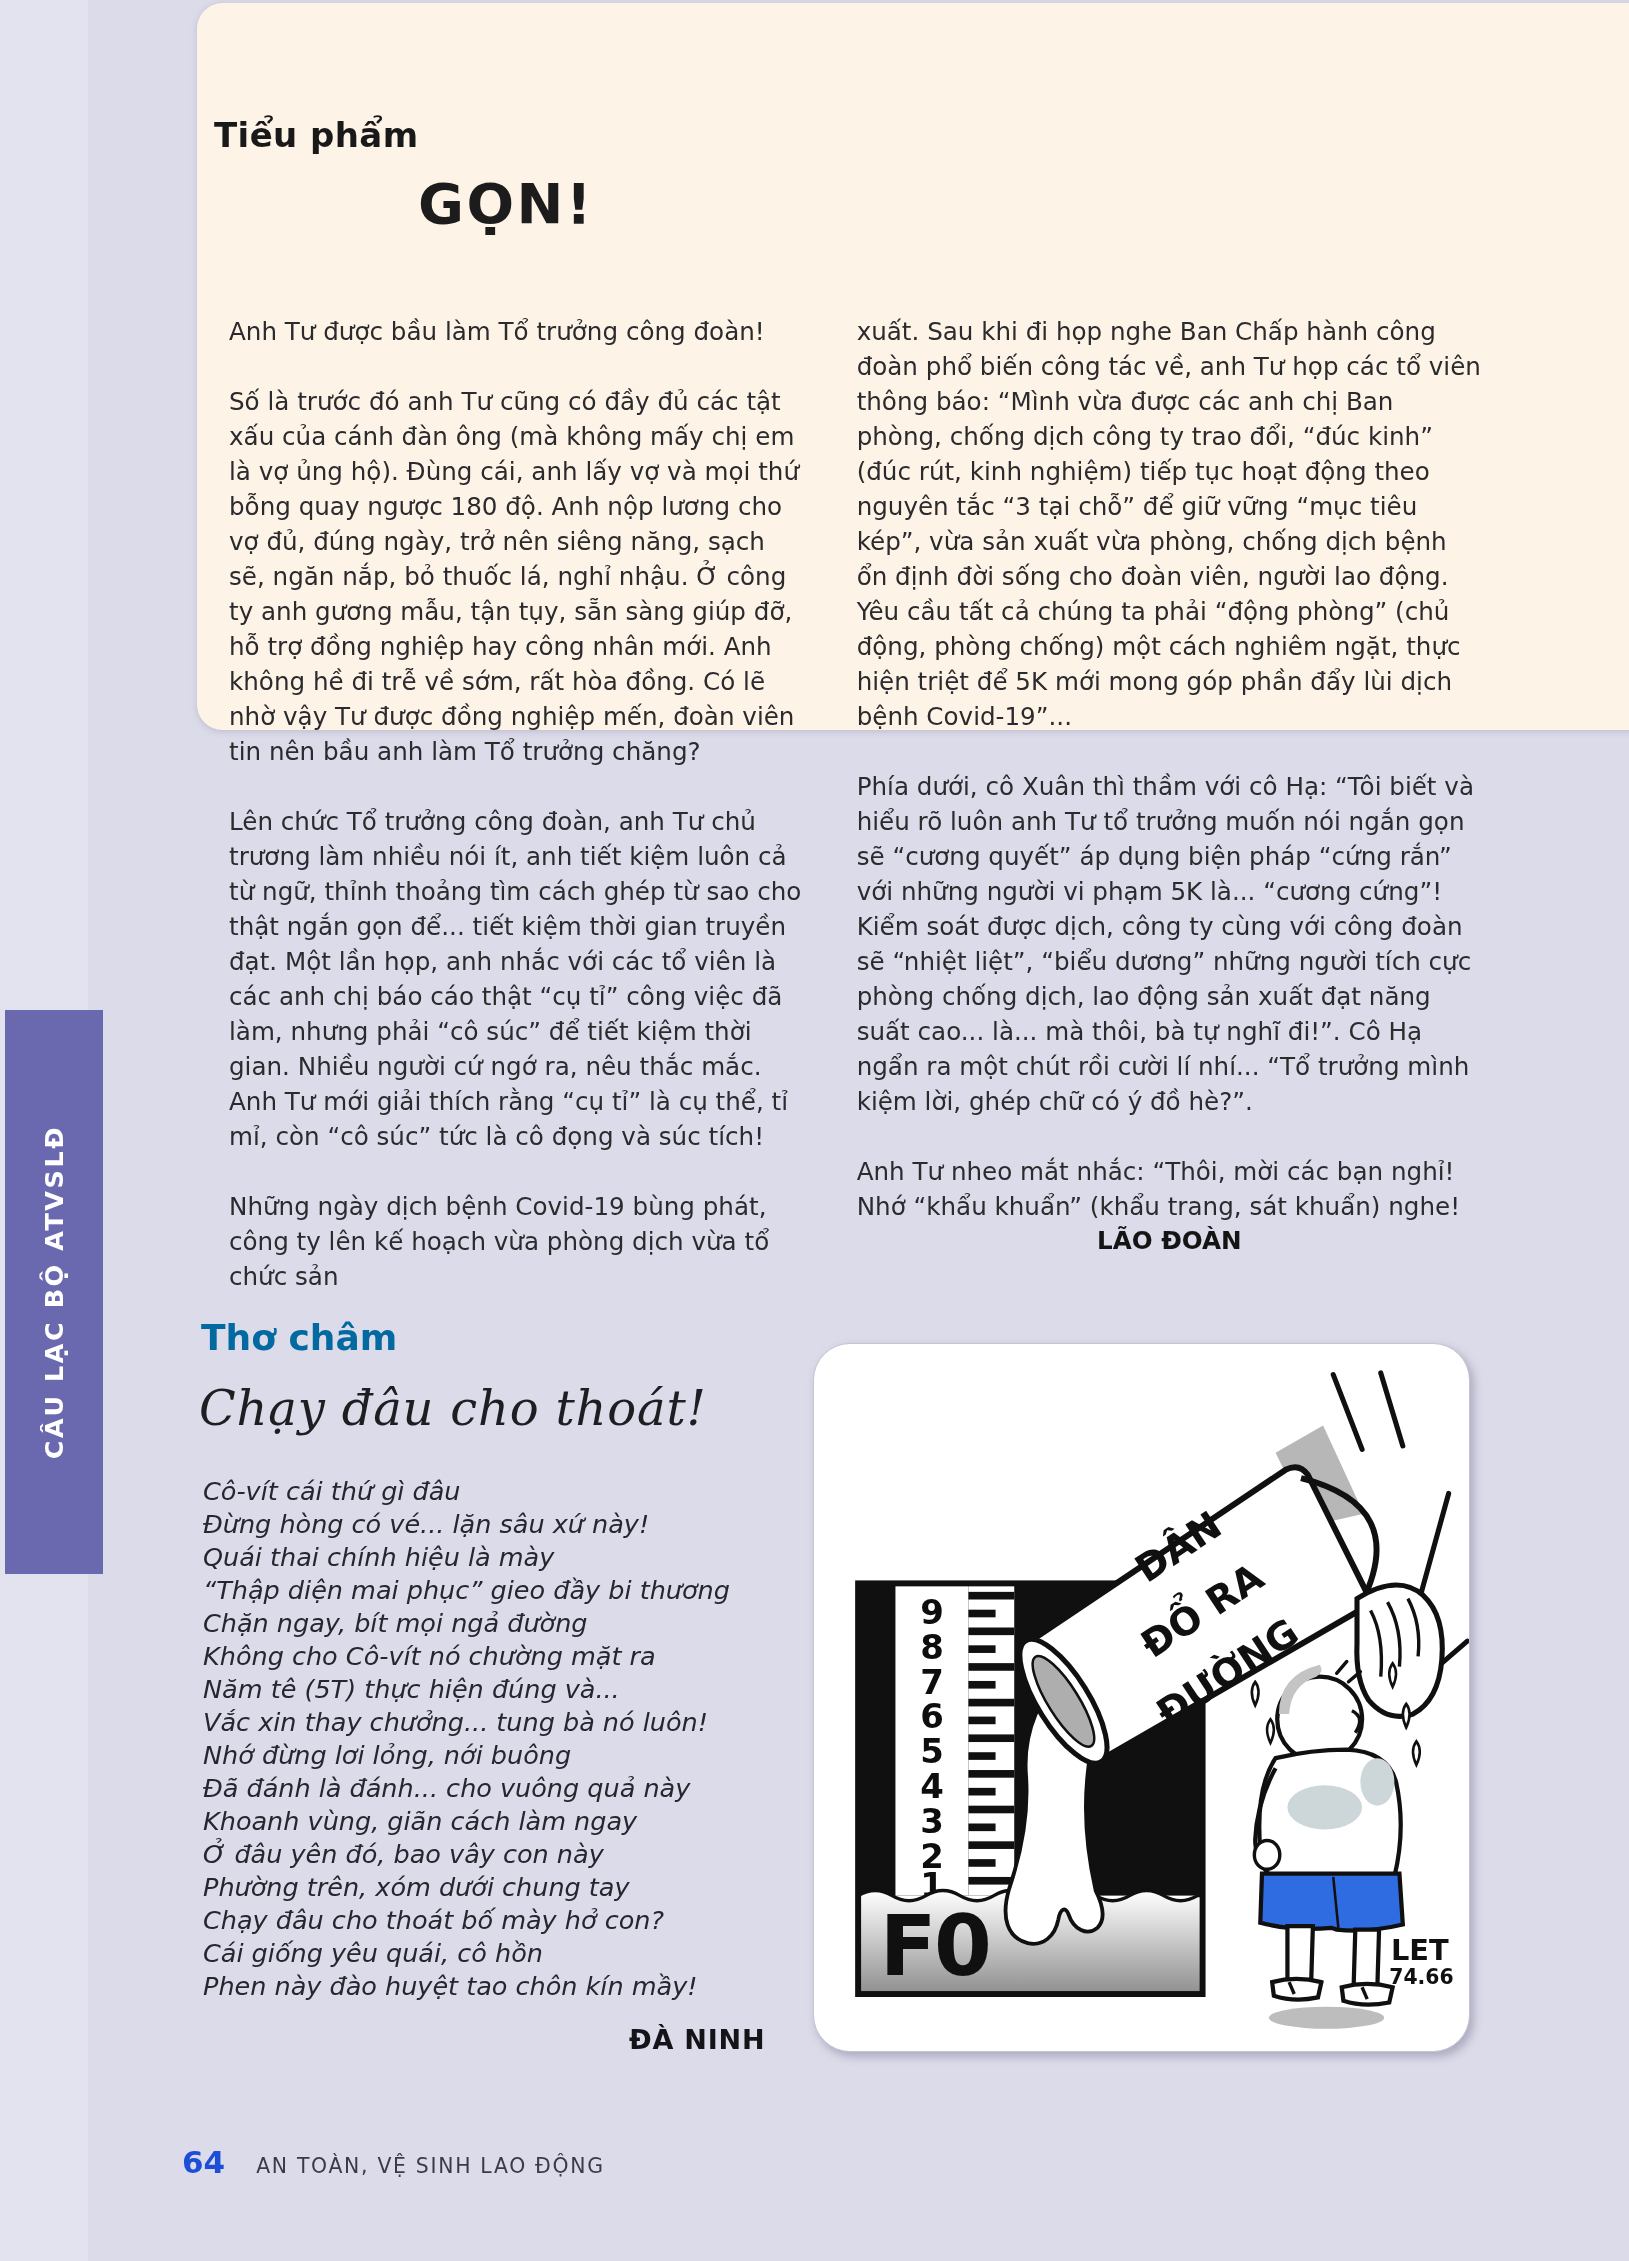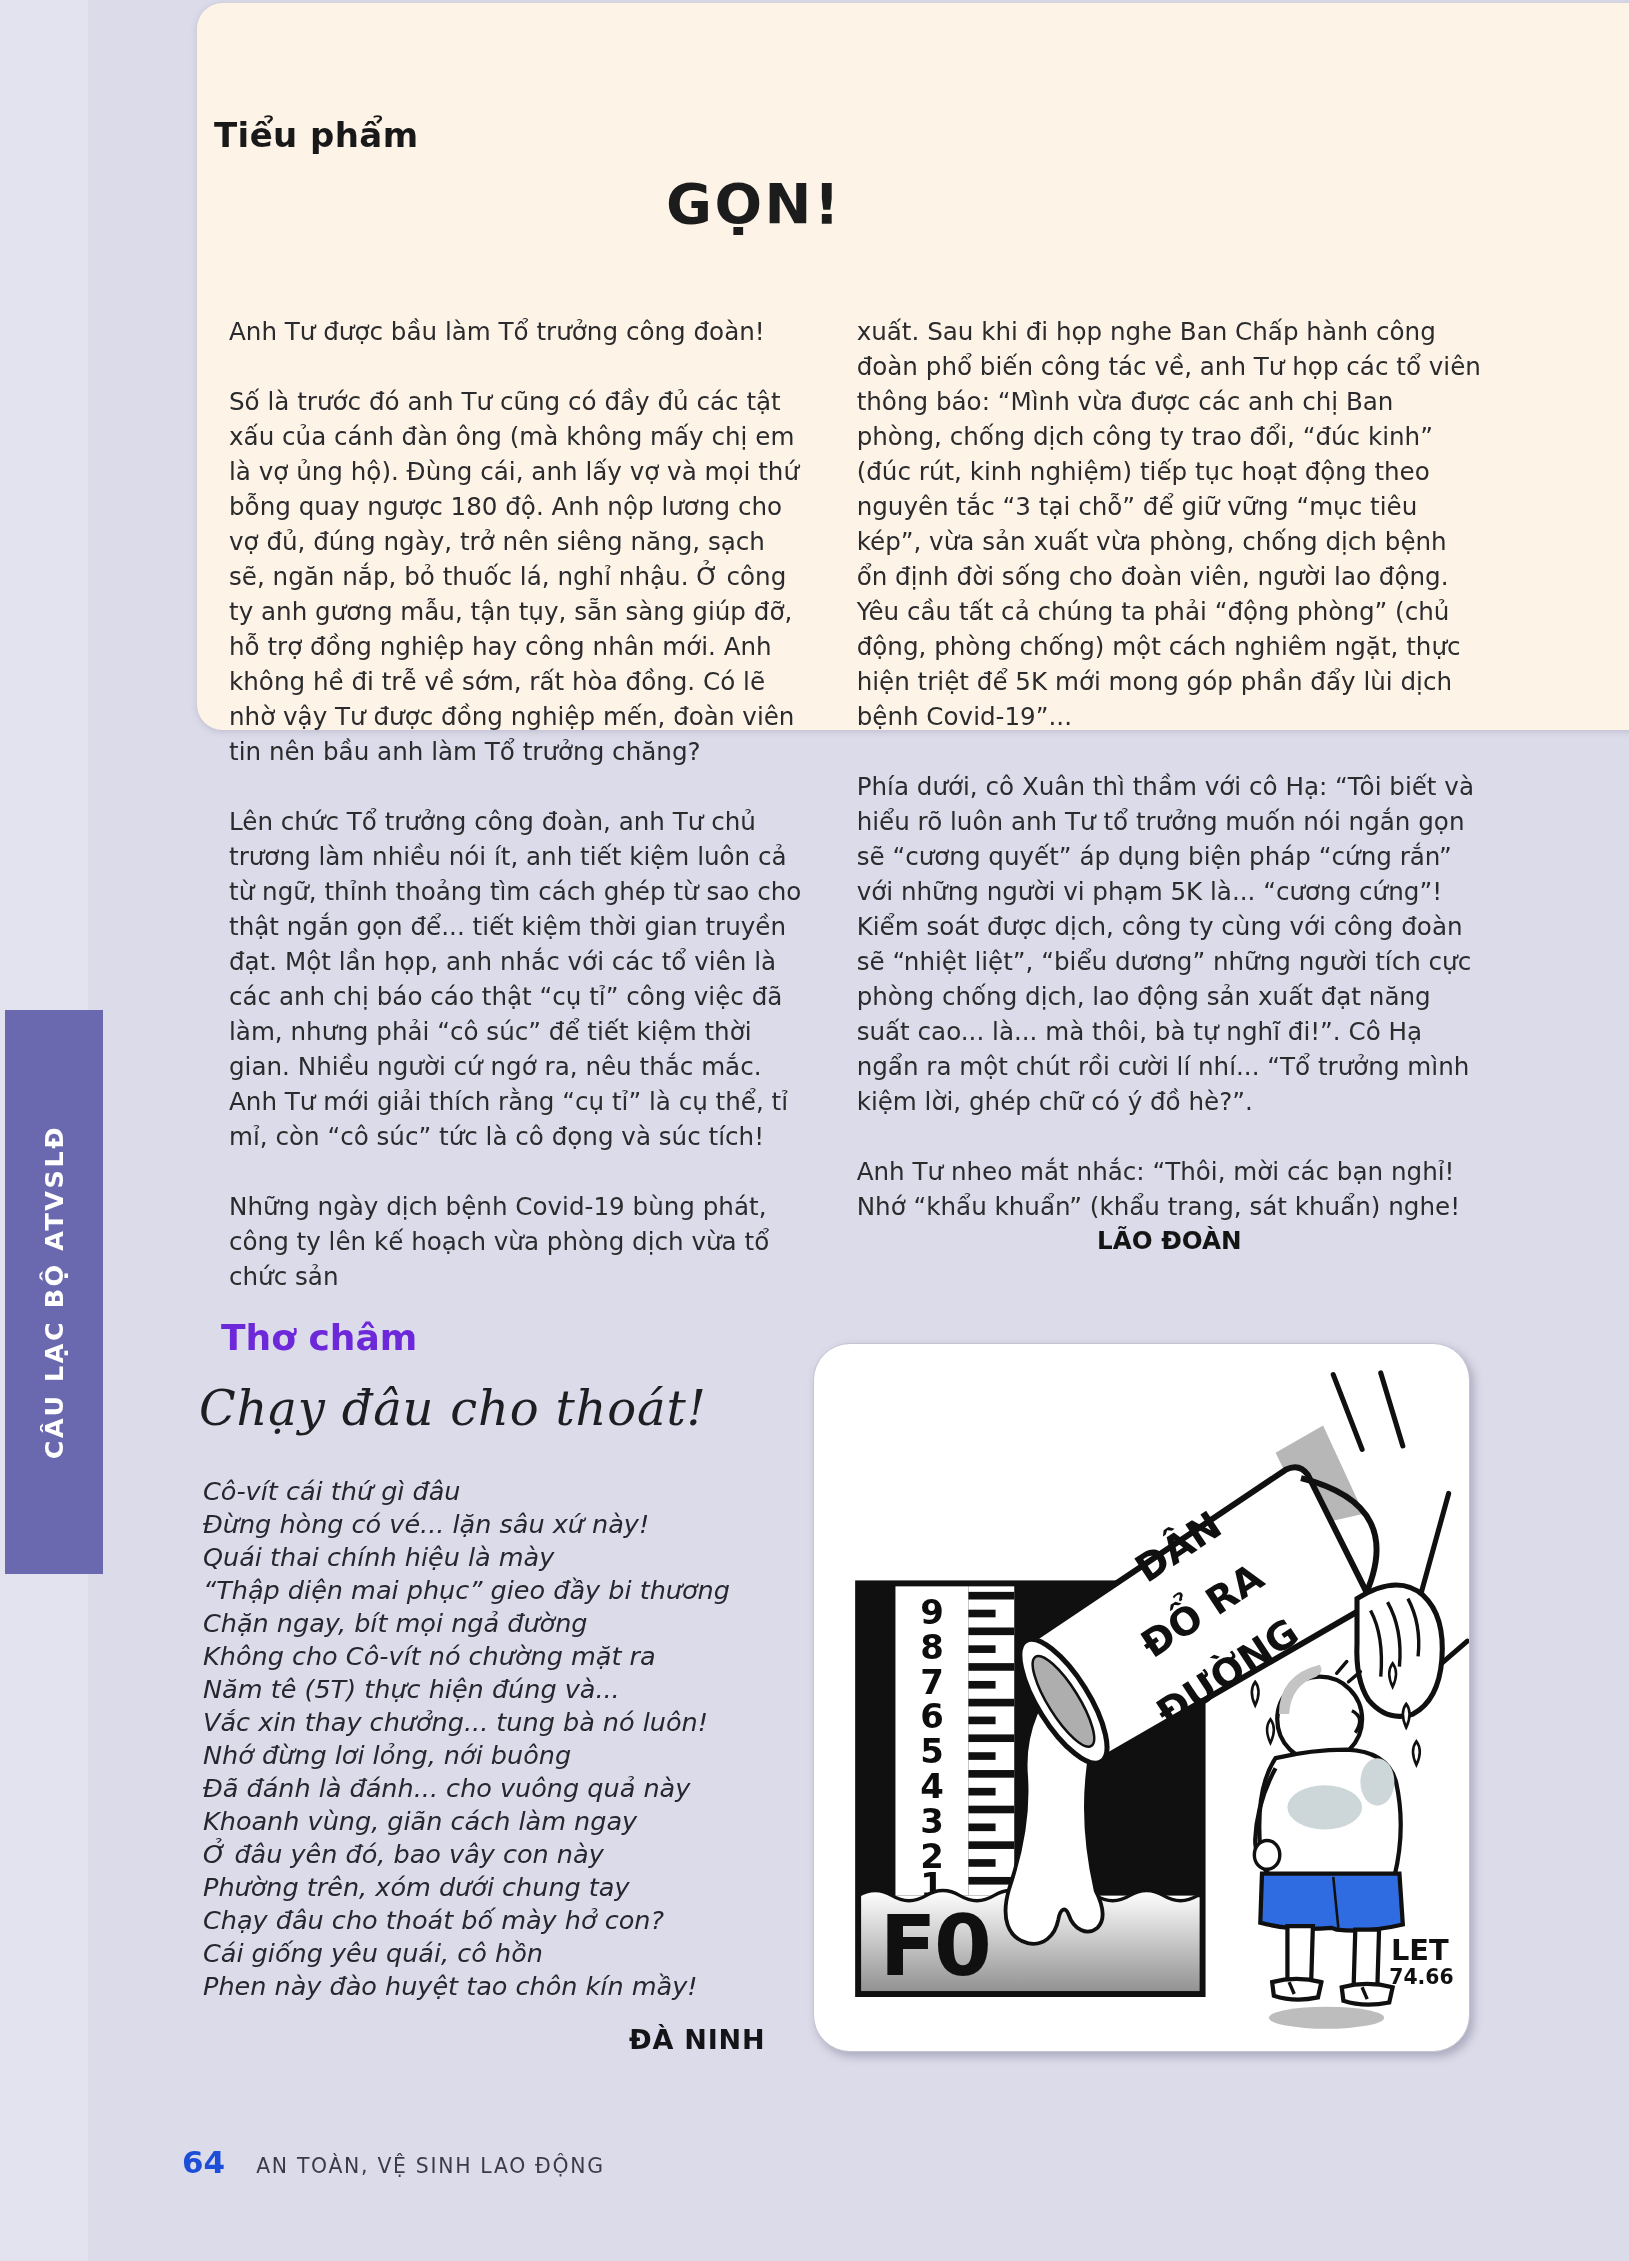--- a/index.html
+++ b/index.html
@@ -22,34 +22,34 @@
   .article-card{
     position:absolute;left:197px;top:3.4px;width:1554px;height:727px;
     background:#fdf3e7;border-radius:25.5px;
     box-shadow:0 1.7px 6.8px rgba(110,110,150,.25);
   }
   .kicker{
     position:absolute;left:17px;top:112px;
     font-size:34px;font-weight:800;color:#191919;letter-spacing:0.4px;
   }
   .article-title{
-    position:absolute;left:221px;top:168px;width:424px;text-align:right;
+    position:absolute;left:221px;top:168px;width:424px;text-align:left;
     font-size:56px;font-weight:800;color:#1c1c1c;letter-spacing:2.5px;
   }
   .article-cols{
     position:absolute;left:32px;top:311px;width:1253px;display:flex;gap:50px;
     font-size:24.6px;line-height:35px;color:#2b2b2e;
   }
   .article-cols .col1{width:581px;}
   .article-cols .col2{width:629px;}
   .article-cols p{margin:0 0 35px 0;}
   .article-author{text-align:center;font-weight:800;color:#141414;margin-top:-1.7px;}
   .poem-kicker{
     position:absolute;left:201px;top:1317px;
-    font-size:36px;font-weight:800;color:#6d28d9;margin-left:20px;
+    font-size:36px;font-weight:800;color:#0369a1;
   }
   .poem-title{
     position:absolute;left:199px;top:1380px;
     font-family:"DejaVu Serif",serif;font-style:italic;
     font-size:48px;color:#1d1d22;letter-spacing:0.8px;
   }
   .poem{
     position:absolute;left:203px;top:1475px;
     font-style:italic;font-size:25.5px;line-height:33px;color:#26262e;
   }

